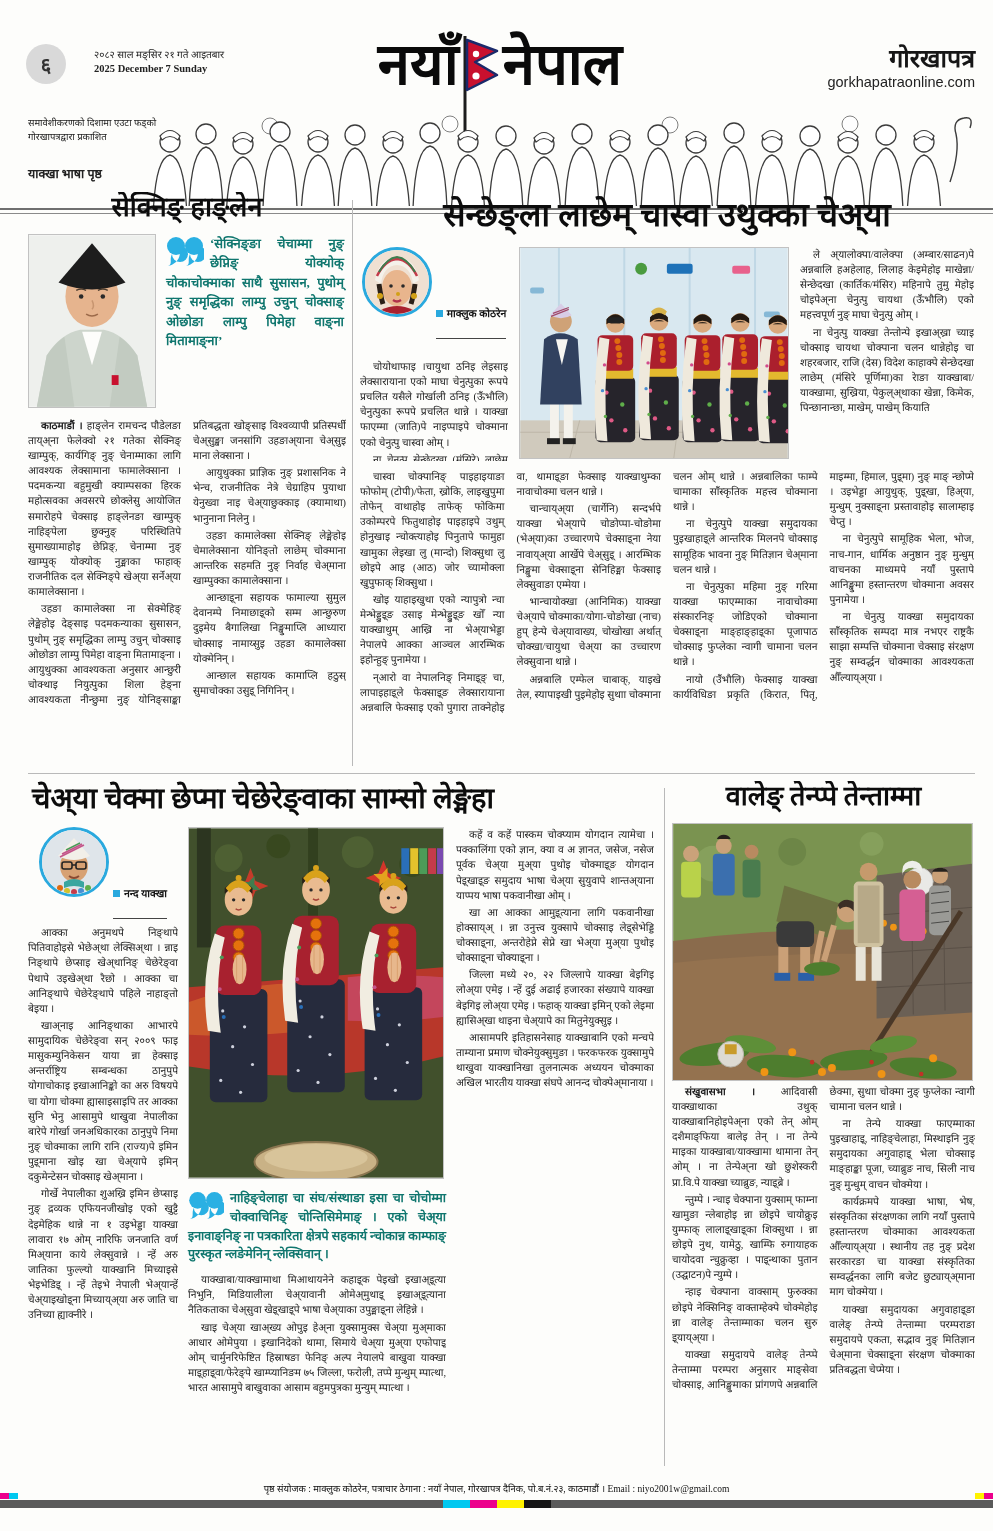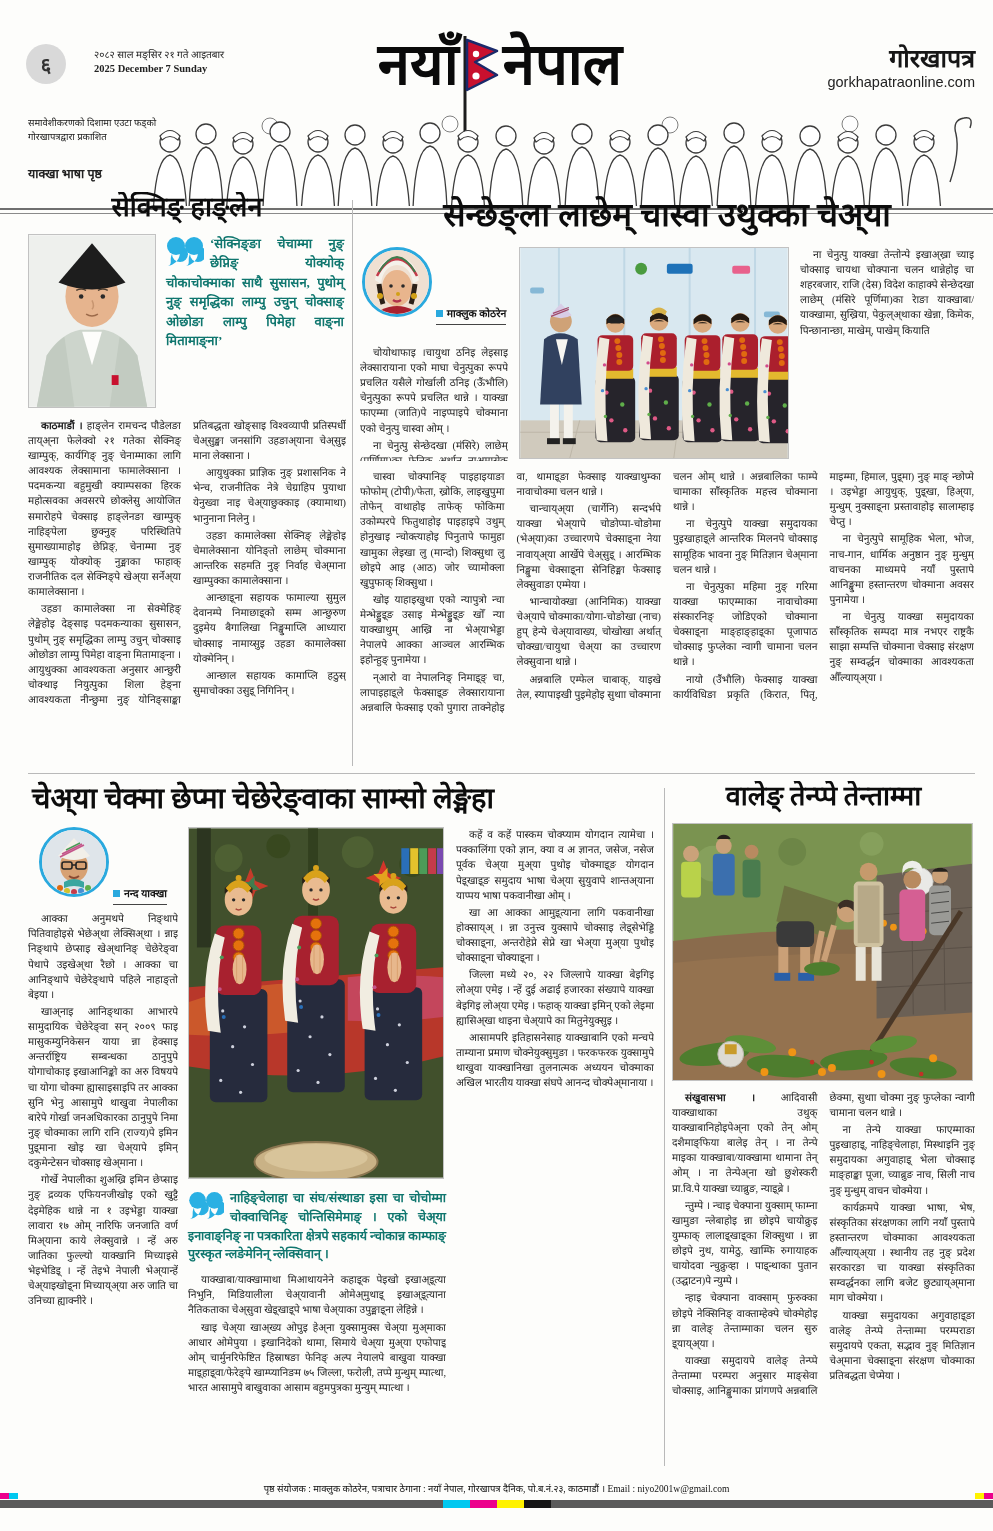--- a/index.html
+++ b/index.html
@@ -10,21 +10,21 @@
 .hl{font-weight:700;color:#0c0c0c;text-align:center;line-height:1.18;letter-spacing:0}
 .bp{font-size:10.3px;line-height:1.47;text-align:justify;text-indent:13px;margin:0 0 2px 0;color:#1c1c1c}
 .dl{font-weight:700}
 .cols2{column-count:2;column-gap:12px}
 .cols4{column-count:4;column-gap:12px}
 .quote-wrap{position:relative}
 .quote-text{font-size:13px;font-weight:700;line-height:1.5;text-align:justify;color:#0f766e}
 .qicon{float:left;margin:2px 6px 0 0}
 .byline{text-align:center}
 .byline .ring{display:inline-block;border:3px solid #2aa9de;border-radius:50%;overflow:hidden;line-height:0}
-.byline .nm{font-size:10.5px;font-weight:700;margin-top:4px;border-bottom:1px solid #444;padding-bottom:4px;display:inline-block}
+.byline .nm{font-size:10.5px;font-weight:700;margin-top:4px;border-bottom:1px solid #444;padding-bottom:18px;display:inline-block}
 .sq{display:inline-block;width:7px;height:7px;background:#2aa9de;margin-right:4px}
 .vdiv{position:absolute;width:1px;background:#b9b9b9}
 .hdiv{position:absolute;height:1px;background:#b9b9b9}
 .dblrule{position:absolute;height:6px;border-top:2px solid #6f6f6f;border-bottom:1px solid #8a8a8a}
 .photo{border:1px solid #c2c2c2;display:block}
 .circle-badge{width:40px;height:40px;border-radius:50%;background:#d9d9d9;display:flex;align-items:center;justify-content:center;font-size:20px;font-weight:700;color:#333}
 .datetxt{font-size:10px;line-height:1.35;color:#222}
 .datetxt b{font-size:10.5px}
 .brand{text-align:right}
 .brand .bn{font-size:25px;font-weight:700}
@@ -239,20 +239,21 @@
       <use href="#wmn" xlink:href="#wmn" transform="translate(96,88)"></use>
       <use href="#wmn" xlink:href="#wmn" transform="translate(140,86)"></use>
       <use href="#wmn" xlink:href="#wmn" transform="translate(184,88)"></use>
       <use href="#wmn" xlink:href="#wmn" transform="translate(222,87)"></use>
       <use href="#wmn" xlink:href="#wmn" transform="translate(260,89)"></use>
       <rect x="88" y="70" width="16" height="6" rx="3" fill="#222"></rect>
       <path d="M132,64 q8,-8 16,0 l-2,4 q-6,-5 -12,0 z" fill="#d8b34a"></path>
     </svg>
     <div style="width:174px;overflow:hidden">
       <div>
+          <p class="bp">ले अ्यालोक्पा/वालेक्पा (अम्बार/साढन)पे अन्नबालि हअहेलाह, लिलाह केइमेहोइ माखेन्ना/सेन्छेदखा (कार्तिक/मंसिर) महिनापे तुमु मेहोइ चोइपेअ्ना चेनुत्पु चायथा (ऊँभौलि) एको महत्त्वपूर्ण नुङ् माघा चेनुत्पु ओम् ।</p>
           <p class="bp">ना चेनुत्पु याक्खा तेन्तोन्पे इखाअ्ख्रा च्याइ चोक्साइ चायथा चोक्पाना चलन थान्नेहोइ चा शहरबजार, राजि (देस) विदेश काहाक्पे सेन्छेदखा लाछेम् (मंसिरे पूर्णिमा)का रेाङा याक्खाबा/याक्खामा, सुख्रिया, पेकुल्अ्थाका खेन्ना, किमेक, पिन्छानान्छा, माखेम्, पाखेम् कियाति</p>
         </div>
     </div>
   </div>
   <div class="cols4" style="margin-top:8px;height:276px;overflow:hidden">
     <div>
         <p class="bp">चास्वा चोक्पानिङ् पाइहाइयाङा फोफोम् (टोपी)/फेता, ख्रोकि, लाइखुपुमा तोफेन् वाथाहोइ ताफेक् फोकिमा उकोम्परपे फितुथाहोइ पाइहाइपे उथुम् होनुखाइ न्चोक्त्याहोइ पिनुतापे फामुहा खामुका लेइखा लु (मान्दो) शिक्सुथा लु छोइपे आइ (आठ) जोर च्यामोक्ला खुपुफाक् शिक्सुथा ।</p>
         <p class="bp">खोइ याहाइखुथा एको न्यापुत्रो न्चा मेन्भेड्डुइ्ङ उसाइ मेन्भेड्डुइ्ङ खोँ न्या याक्खाथुम् आख्रि ना भेअ्याभेड्डा नेपालपे आक्का आञ्चल आरम्भिक इहोन्हुङ् पुनामेया ।</p>
         <p class="bp">न्आरो वा नेपालनिङ् निमाइ्ङ् चा, लापाइहाइ्ले फेक्साइ्ङ लेक्सारायाना अन्नबालि फेक्साइ एको पुगारा ताक्नेहोइ वा, थामाइ्ङा फेक्साइ याक्खाथुम्का नावाचोक्मा चलन थान्ने ।</p>
         <p class="bp">चान्चाय्अ्या (चार्गेनि) सन्दर्भपे याक्खा भेअ्यापे चोङोप्पा-चोङोमा (भेअ्या)का उच्चारणपे चेक्साइ्ना नेया नावाय्अ्या आर्खेपे चेअ्सुइ् । आरम्भिक निङ्खुमा चेक्साइ्ना सेनिहिङ्मा फेक्साइ लेक्सुवाङा एम्मेया ।</p>
@@ -467,21 +468,21 @@
         <circle cx="120" cy="230" r="4"></circle>
       </g>
     <g fill="#c03227">
         <circle cx="140" cy="240" r="2.3"></circle>
         <circle cx="200" cy="240" r="2.3"></circle>
         <circle cx="250" cy="252" r="2.3"></circle>
       </g>
     <circle cx="58" cy="232" r="13" fill="#dddad2" stroke="#b8b4aa"></circle>
       <rect x="52" y="222" width="12" height="10" fill="#c89b2a"></rect>
   </svg>
-  <div class="cols2" style="margin-top:9px;height:374px;overflow:hidden">
+  <div class="cols2" style="margin-top:3px;height:374px;overflow:hidden">
     <p class="bp"><b class="dl">संखुवासभा ।</b> <span>आदिवासी याक्खाथाका उथुक् याक्खाबानिहोइपेअ्ना एको तेन् ओम् दशैमाङ्फिया बालेइ तेन् । ना तेन्पे माइका याक्खाबा/याक्खामा थामाना तेन् ओम् । ना तेन्पेअ्ना खो छुशेस्करी प्रा.वि.पे याक्खा च्याब्रुङ, न्याइ्ब्रे ।</span></p>
     <div>
         <p class="bp">न्तुम्पे । न्चाइ चेक्पाना युक्साम् फाम्ना खामुङा न्लेबाहोइ न्ना छोइपे चायोक्रुइ युम्फाक् लालाइ्खाइ्का शिक्सुथा । न्ना छोइपे नुथ, यामेठु, खाम्फि रुगायाहक चायोदवा न्चुक्रुव्हा । पाइ्न्थाका पुतान (उद्घाटन)पे न्युम्पे ।</p>
         <p class="bp">न्हाइ चेक्पाना वाक्साम् फुरुक्का छोइपे नेक्सिनिङ् वाक्ताम्हेक्पे चोक्मेहोइ न्ना वालेङ् तेन्ताम्माका चलन सुरु इ्याय्अ्या ।</p>
         <p class="bp">याक्खा समुदायपे वालेङ् तेन्प्पे तेन्ताम्मा परम्परा अनुसार माङ्सेवा चोक्साइ, आनिङ्खुमाका प्रांगणपे अन्नबालि छेक्मा, सुथाा चोक्मा नुङ् फुप्लेका न्वागी चामाना चलन थान्ने ।</p>
         <p class="bp">ना तेन्पे याक्खा फाएम्माका पुइखाहाइ्, नाहिङ्चेलाहा, मिस्थाइनि नुङ् समुदायका अगुवाहाइ् भेला चोक्साइ माङ्हाङ्का पूजा, च्याब्रुङ नाच, सिली नाच नुङ् मुन्धुम् वाचन चोक्मेया ।</p>
         <p class="bp">कार्यक्रमपे याक्खा भाषा, भेष, संस्कृतिका संरक्षणका लागि नयाँ पुस्तापे हस्तान्तरण चोक्माका आवश्यकता औँल्याय्अ्या । स्थानीय तह नुङ् प्रदेश सरकारङा चा याक्खा संस्कृतिका सम्वर्द्धनका लागि बजेट छुट्याय्अ्माना माग चोक्मेया ।</p>
         <p class="bp">याक्खा समुदायका अगुवाहाइ्ङा वालेङ् तेन्प्पे तेन्ताम्मा परम्पराङा समुदायपे एकता, सद्भाव नुङ् मितिज्ञान चेअ्माना चेक्साइ्ना संरक्षण चोक्माका प्रतिबद्धता चेप्मेया ।</p>
       </div>
   </div>

